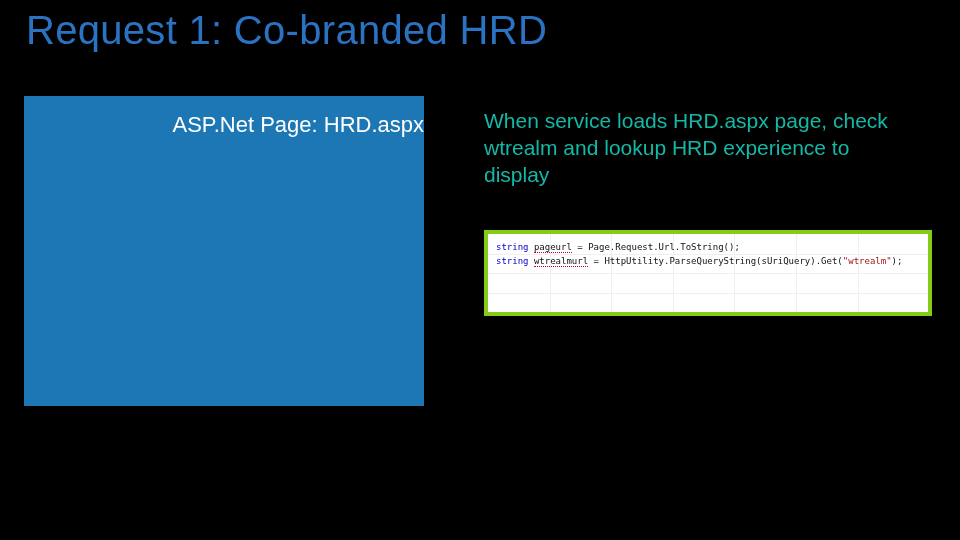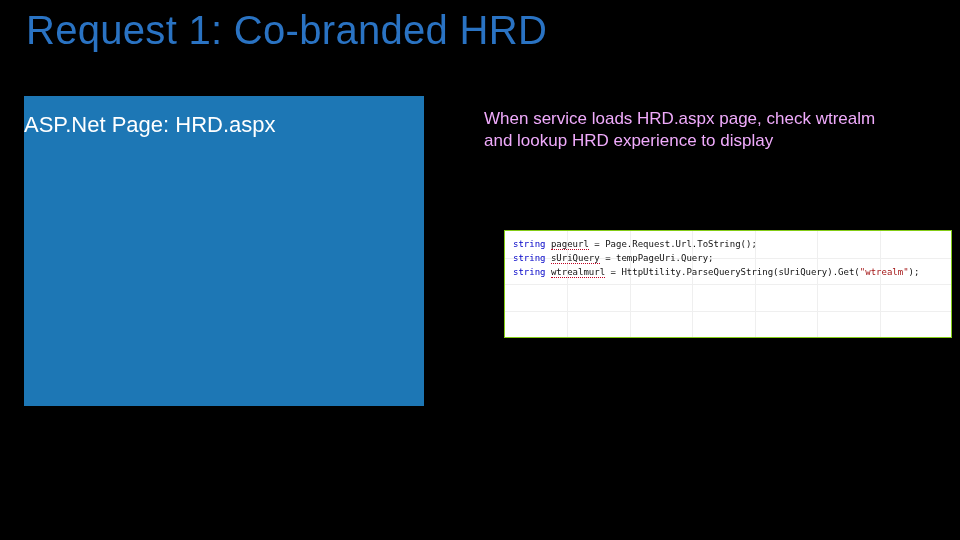--- a/index.html
+++ b/index.html
@@ -1,21 +1,21 @@
 <!DOCTYPE html>
 <html><head>
 <meta charset="utf-8">
 <style>
 html,body{margin:0;padding:0}
 body{width:960px;height:540px;background:#000;font-family:"Segoe UI","Segoe UI Light",Arial,sans-serif;position:relative;overflow:hidden}
 .title{position:absolute;left:26px;top:8px;font-size:40px;font-weight:300;color:#2a73c3;letter-spacing:.3px}
 .blue-box{position:absolute;left:24px;top:96px;width:400px;height:310px;background:#1d77b5}
-.blue-box .label{color:#fff;font-size:22px;font-weight:400;text-align:left;padding-top:16px}
-.desc{position:absolute;left:484px;top:108px;width:420px;color:#f0abfc;font-size:17px;line-height:1.28;font-weight:400}
-.code-box{position:absolute;left:504px;top:230px;width:448px;height:108px;background:#fff;box-sizing:border-box;border:1px solid #84cc16}
+.blue-box .label{color:#fff;font-size:22px;font-weight:400;text-align:right;padding-top:16px}
+.desc{position:absolute;left:484px;top:108px;width:420px;color:#14b8a6;font-size:21px;line-height:1.28;font-weight:400}
+.code-box{position:absolute;left:484px;top:230px;width:448px;height:86px;background:#fff;box-sizing:border-box;border:4px solid #84cc16}
 .code-box::before,.code-box::after{content:"";position:absolute;background:#efefef}
 .code-box .grid-v{position:absolute;top:0;bottom:0;width:1px;background:#efefef}
 .code-box .grid-h{position:absolute;left:0;right:0;height:1px;background:#efefef}
 .code{position:relative;z-index:2;font-family:Consolas,Menlo,monospace;font-size:9px;line-height:14px;padding:6px 8px;white-space:nowrap}
 .kw{color:#0000c8}
 .id{color:#111;border-bottom:1px dotted #c00020}
 .pl{color:#111}
 .str{color:#a31515}
 </style>
 </head>
@@ -34,16 +34,15 @@
   <div class="grid-v" style="left:28%"></div>
   <div class="grid-v" style="left:42%"></div>
   <div class="grid-v" style="left:56%"></div>
   <div class="grid-v" style="left:70%"></div>
   <div class="grid-v" style="left:84%"></div>
   <div class="grid-h" style="top:25%"></div>
   <div class="grid-h" style="top:50%"></div>
   <div class="grid-h" style="top:75%"></div>
   <div class="code">
     <div><span class="kw">string</span> <span class="id">pageurl</span><span class="pl"> = Page.Request.Url.ToString();</span></div>
-    <div><span class="kw">string</span> <span class="id">sUriQuery</span><span class="pl"> = tempPageUri.Query;</span></div>
     <div><span class="kw">string</span> <span class="id">wtrealmurl</span><span class="pl"> = HttpUtility.ParseQueryString(sUriQuery).Get(</span><span class="str">"wtrealm"</span><span class="pl">);</span></div>
   </div>
 </div>
 
 </body></html>

